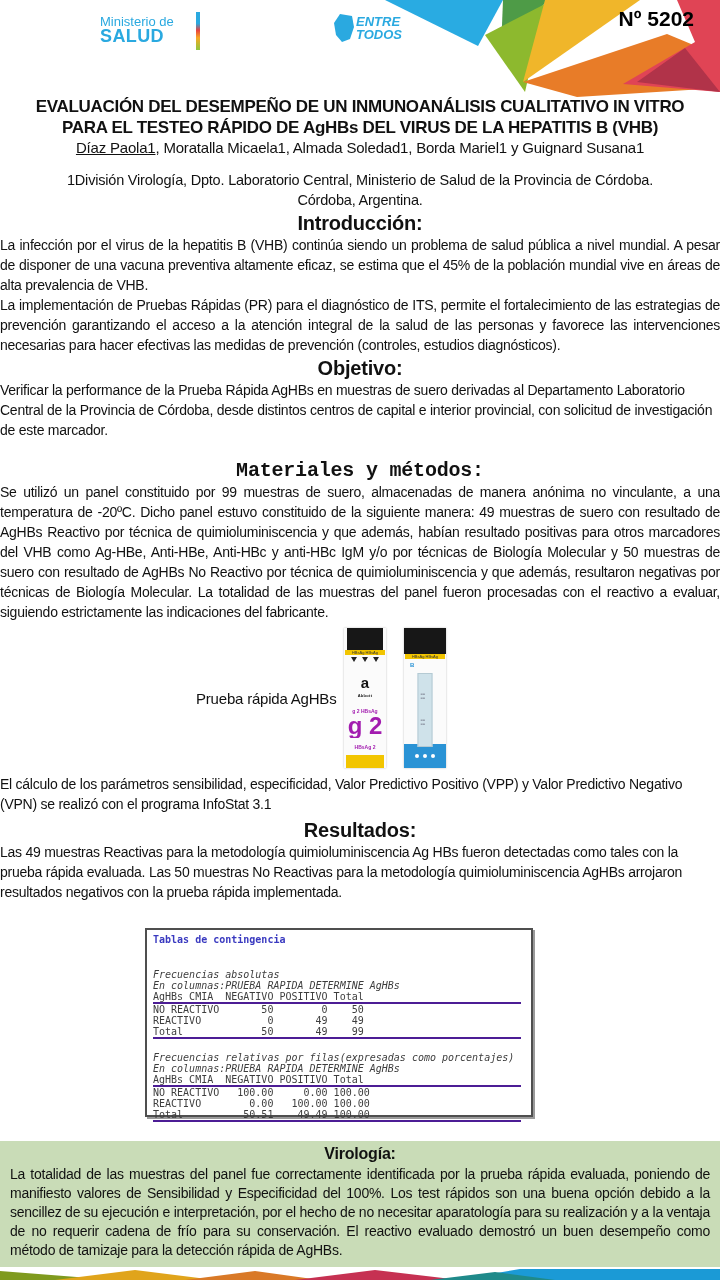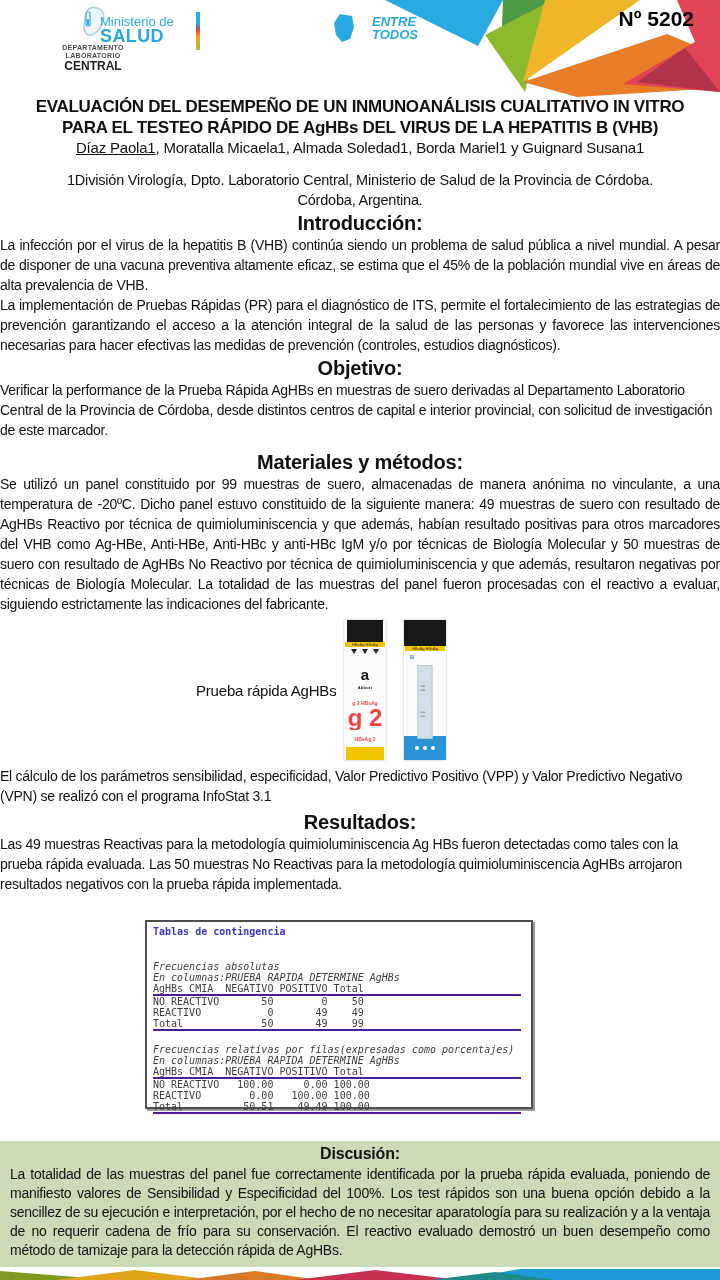--- a/index.html
+++ b/index.html
@@ -12,53 +12,53 @@
   .logo-dept .tiny{font-size:7px;font-weight:bold;color:#4a4a4a;letter-spacing:.3px;line-height:8px;}
   .logo-dept .big{font-size:12px;font-weight:bold;color:#222;line-height:13px;}
   .ministerio{position:absolute;left:100px;top:14px;color:#2aa9e0;line-height:15px;}
   .ministerio .l1{font-size:13px;}
   .ministerio .l2{font-size:18px;font-weight:bold;letter-spacing:.4px;}
   .gradbar{position:absolute;left:196px;top:12px;width:4px;height:38px;
            background:linear-gradient(#2aa9e0 0%,#2aa9e0 30%,#e8423f 48%,#f7a823 68%,#8dc63f 100%);}
   .cordoba{position:absolute;left:216px;top:10px;display:flex;align-items:center;gap:4px;color:#2aa9e0;}
   .cordoba .txt .tiny{font-size:5.5px;font-weight:bold;line-height:6px;letter-spacing:.2px;}
   .cordoba .txt .name{font-size:17px;font-weight:bold;letter-spacing:.5px;line-height:17px;}
-  .entretodos{position:absolute;left:332px;top:13px;display:flex;align-items:center;gap:16px;color:#2aa9e0;}
+  .entretodos{position:absolute;left:332px;top:13px;display:flex;align-items:center;gap:0;color:#2aa9e0;}
   .entretodos .txt{font-size:13px;font-weight:bold;font-style:italic;line-height:13px;}
   .corner-svg{position:absolute;right:0;top:0;}
   .poster-num{position:absolute;right:26px;top:7px;font-size:21px;font-weight:bold;color:#000;}
 
   
   .title{margin-top:4px;text-align:center;font-weight:bold;font-size:17px;line-height:21px;letter-spacing:-0.3px;}
   .authors{text-align:center;font-size:15px;margin-top:1px;letter-spacing:-0.2px;}
   .authors .lead{text-decoration:underline;}
   .affiliation{margin-top:14px;text-align:center;font-size:14.5px;line-height:20px;letter-spacing:-0.2px;}
 
   
   .content{padding:0 0;}
   h2.sec{margin:3px 0 1px 0;text-align:center;font-size:20px;line-height:21px;letter-spacing:-0.2px;}
-  h2.m8{margin-top:12px;} h2.m6{margin-top:6px;}
+  h2.m8{margin-top:20px;font-family:Liberation Mono, monospace;} h2.m6{margin-top:6px;}
   p.body{margin:0;font-size:14px;line-height:20px;letter-spacing:-0.25px;}
   p.justify{text-align:justify;}
 
   
   .figure{position:relative;height:146px;margin-top:6px;}
   .fig-caption{position:absolute;left:196px;top:62px;font-size:15px;letter-spacing:-0.2px;}
   .strips{position:absolute;left:344px;top:0;display:flex;gap:18px;}
   .strip{width:42px;height:140px;display:flex;flex-direction:column;background:#fbfbfb;
          box-shadow:0 0 2px rgba(0,0,0,.25);}
   .strip .cap{background:#171717;height:22px;margin:0 3px;}
   .strip2 .cap{height:26px;margin:0;}
   .strip .band{background:#f2c500;height:5px;margin:0 1px;font-size:4px;color:#333;overflow:hidden;white-space:nowrap;text-align:center;}
   .strip .bodyw{flex:1;position:relative;}
   .arrows{display:flex;justify-content:space-around;padding:2px 5px 0 5px;}
   .arrows i{width:0;height:0;border-left:3px solid transparent;border-right:3px solid transparent;border-top:5px solid #222;}
   .abbott{margin-top:14px;text-align:center;font-weight:bold;font-size:15px;line-height:13px;color:#111;}
   .abbott small{display:block;font-size:4px;font-weight:bold;letter-spacing:.3px;}
-  .ytxt{color:#ef4444;text-align:center;font-weight:bold;overflow:hidden;white-space:nowrap;}
+  .ytxt{color:#a21caf;text-align:center;font-weight:bold;overflow:hidden;white-space:nowrap;}
   .ytxt.s{font-size:5px;line-height:6px;margin-top:6px;}
   .ytxt.b{font-size:24px;line-height:24px;}
   .strip .foot-y{background:#f2c500;height:13px;margin:0 2px;}
   .bmark{position:absolute;left:6px;top:3px;font-size:6px;color:#2a93d5;font-weight:bold;}
   .window{position:absolute;left:50%;transform:translateX(-50%);top:14px;width:13px;height:72px;
           background:#cfe2ea;border:1px solid #b5cad3;}
   .ticks{position:absolute;left:2px;width:8px;font-size:4px;line-height:4px;color:#667;letter-spacing:0;}
   .t1{top:18px;} .t2{top:44px;}
   .foot-b{background:#2a93d5;height:24px;display:flex;align-items:center;justify-content:center;gap:4px;}
   .foot-b i{width:4px;height:4px;border-radius:50%;background:#fff;}
@@ -81,30 +81,20 @@
 
   .footer-svg{position:absolute;left:0;bottom:0;display:block;}
 </style>
 </head>
 <body>
 
 <div class="page">
 
   <div class="header">
 
-    <div class="logo-dept">
-      <svg width="30" height="34" viewBox="0 0 30 34">
-        <path d="M12,2 C16,1 22,2 24,5 C27,8 26,14 24,18 C22,23 18,28 13,29 C9,30 6,26 6,21 C6,15 8,4 12,2 Z" fill="#eef6fb" stroke="#a9cfe5" stroke-width="1.5"></path>
-        <rect x="8" y="6" width="4" height="14" rx="2" fill="#ffffff" stroke="#2aa9e0" stroke-width="1.2"></rect>
-        <rect x="9" y="13" width="2" height="6" rx="1" fill="#2aa9e0"></rect>
-      </svg>
-      <div class="tiny">DEPARTAMENTO</div>
-      <div class="tiny">LABORATORIO</div>
-      <div class="big">CENTRAL</div>
-    </div>
 
     <div class="ministerio">
       <div class="l1">Ministerio de</div>
       <div class="l2">SALUD</div>
     </div>
 
     <div class="gradbar"></div>
 
 
     <div class="entretodos">
@@ -213,21 +203,21 @@
         <div class="tline ital">En columnas:PRUEBA RAPIDA DETERMINE AgHBs</div>
         <div class="tline rule">AgHBs CMIA  NEGATIVO POSITIVO Total</div>
         <div class="tline">NO REACTIVO   100.00     0.00 100.00</div>
         <div class="tline">REACTIVO        0.00   100.00 100.00</div>
         <div class="tline rule">Total          50.51    49.49 100.00</div>
       </div>
     </div>
   </div>
 
   <div class="discusion">
-    <h2>Discusión:</h2>
+    <h2>Virología:</h2>
     <p>La totalidad de las muestras del panel fue correctamente identificada por la prueba rápida evaluada, poniendo de manifiesto valores de Sensibilidad y Especificidad del 100%. Los test rápidos son una buena opción debido a la sencillez de su ejecución e interpretación, por el hecho de no necesitar aparatología para su realización y a la ventaja de no requerir cadena de frío para su conservación. El reactivo evaluado demostró un buen desempeño como método de tamizaje para la detección rápida de AgHBs.</p>
   </div>
 
   <svg class="footer-svg" width="720" height="13" viewBox="0 0 720 13" preserveAspectRatio="none">
     <polygon points="455,13 520,2 720,2 720,13" fill="#1b9ad6"></polygon>
     <polygon points="0,4 115,13 0,13" fill="#7f9a1e"></polygon>
     <polygon points="55,13 135,3 215,13" fill="#e0a41b"></polygon>
     <polygon points="185,13 255,4 320,13" fill="#d97927"></polygon>
     <polygon points="295,13 375,3 460,13" fill="#c63152"></polygon>
     <polygon points="430,13 495,5 555,13" fill="#1f8a8a"></polygon>

